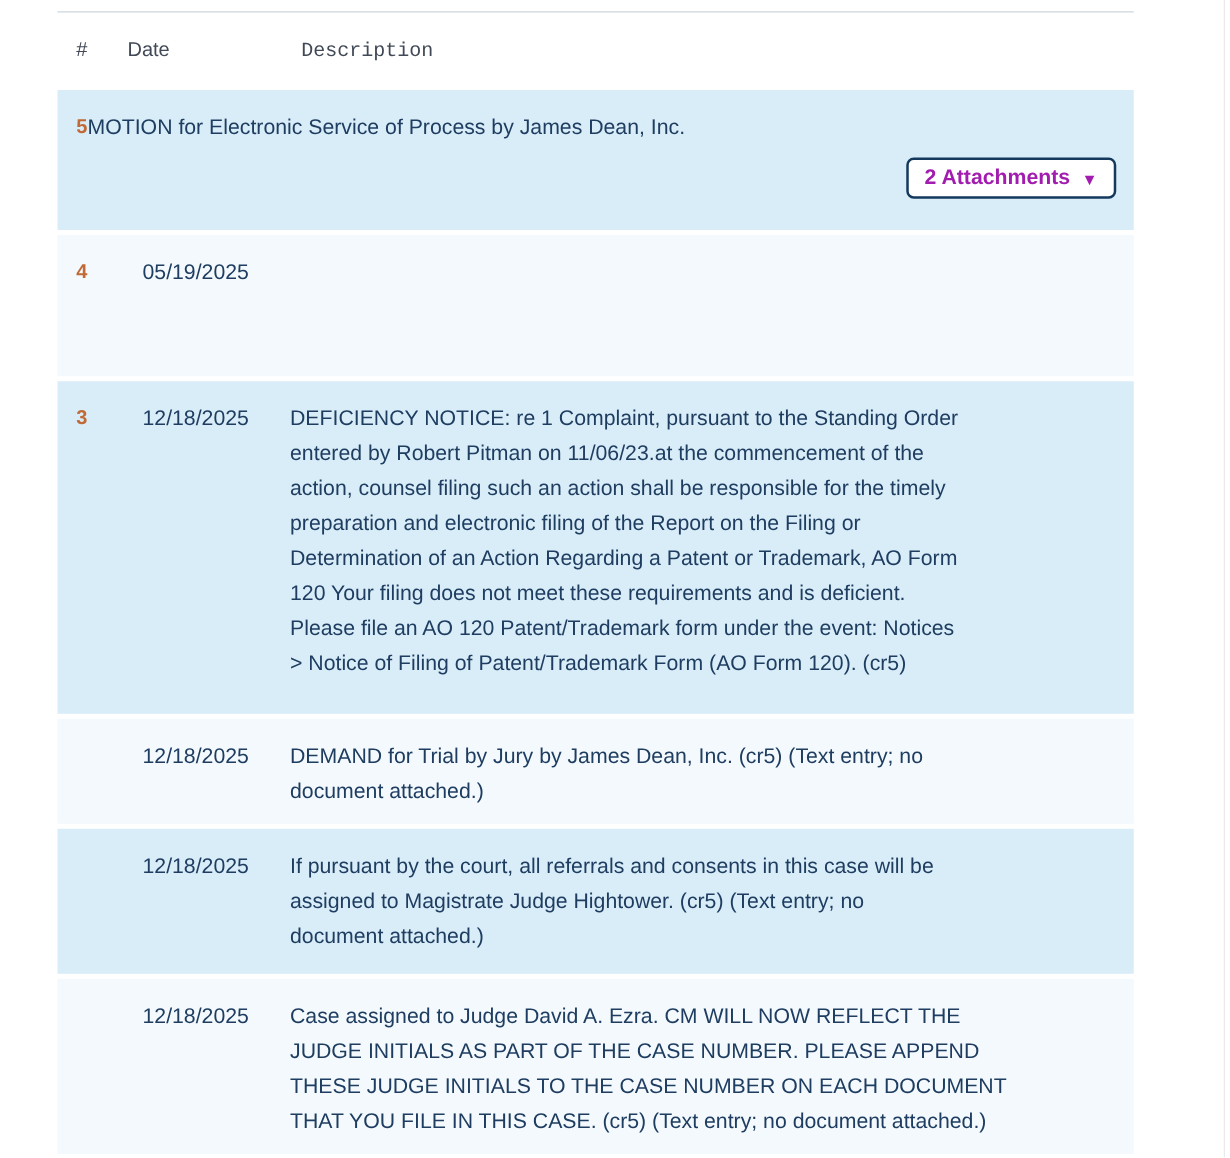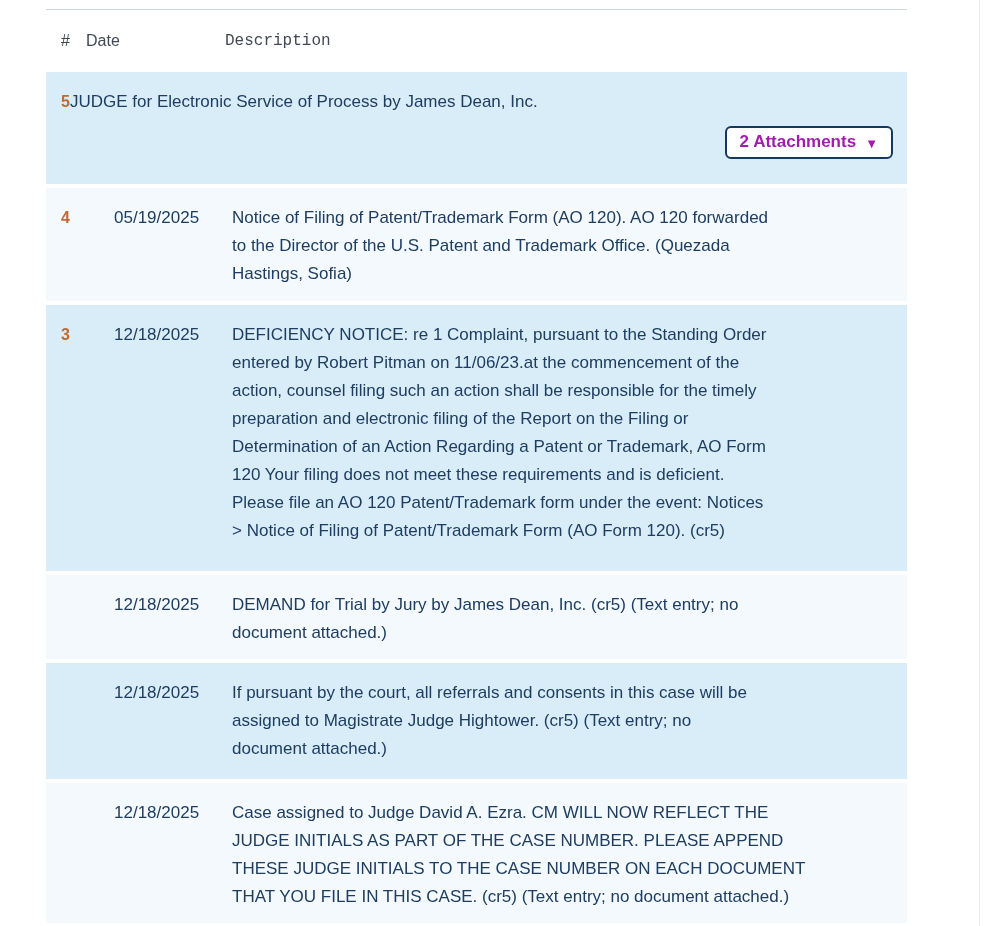--- a/index.html
+++ b/index.html
@@ -39,21 +39,21 @@
     color: #414956;
     font-size: 16px;
   }
   .col-num {
     width: 24px;
     text-align: right;
     flex-shrink: 0;
   }
   .col-date {
     width: 128px;
-    margin-left: 16px;
+    margin-left: 32px;
     flex-shrink: 0;
   }
   .docket-header .col-desc { padding-left: 11px; font-family: Liberation Mono, monospace; }
   .col-desc { flex: 1; min-width: 0; }
   .row {
     display: flex;
     padding: 16px 0 12px 0;
     margin-bottom: 4px;
     box-sizing: border-box;
     font-size: 17px;
@@ -116,39 +116,33 @@
     <div class="docket-header">
       <div class="col-num">#</div>
       <div class="col-date">Date</div>
       <div class="col-desc">Description</div>
     </div>
 
     <div>
   <div class="row row--blue">
     <div class="col-num">5</div>
     <div class="col-desc">
-      <div class="desc-text">JUDGE for Electronic Service of Process by James Dean, Inc.</div>
+      <div class="desc-text">MOTION for Electronic Service of Process by James Dean, Inc.</div>
       <div class="att-row">
         <button class="att-btn">
           <span>2 Attachments</span>
           <span class="att-caret">▼</span>
         </button>
       </div>
     </div>
   </div>
 
   <div class="row row--pale">
     <div class="col-num">4</div>
     <div class="col-date">05/19/2025</div>
-    <div class="col-desc">
-      <div class="desc-text">Notice of Filing of Patent/Trademark Form (AO 120). AO 120 forwarded
-to the Director of the U.S. Patent and Trademark Office. (Quezada
-Hastings, Sofia)</div>
-
-    </div>
   </div>
 
   <div class="row row--blue">
     <div class="col-num">3</div>
     <div class="col-date">12/18/2025</div>
     <div class="col-desc">
       <div class="desc-text">DEFICIENCY NOTICE: re 1 Complaint, pursuant to the Standing Order
 entered by Robert Pitman on 11/06/23.at the commencement of the
 action, counsel filing such an action shall be responsible for the timely
 preparation and electronic filing of the Report on the Filing or

